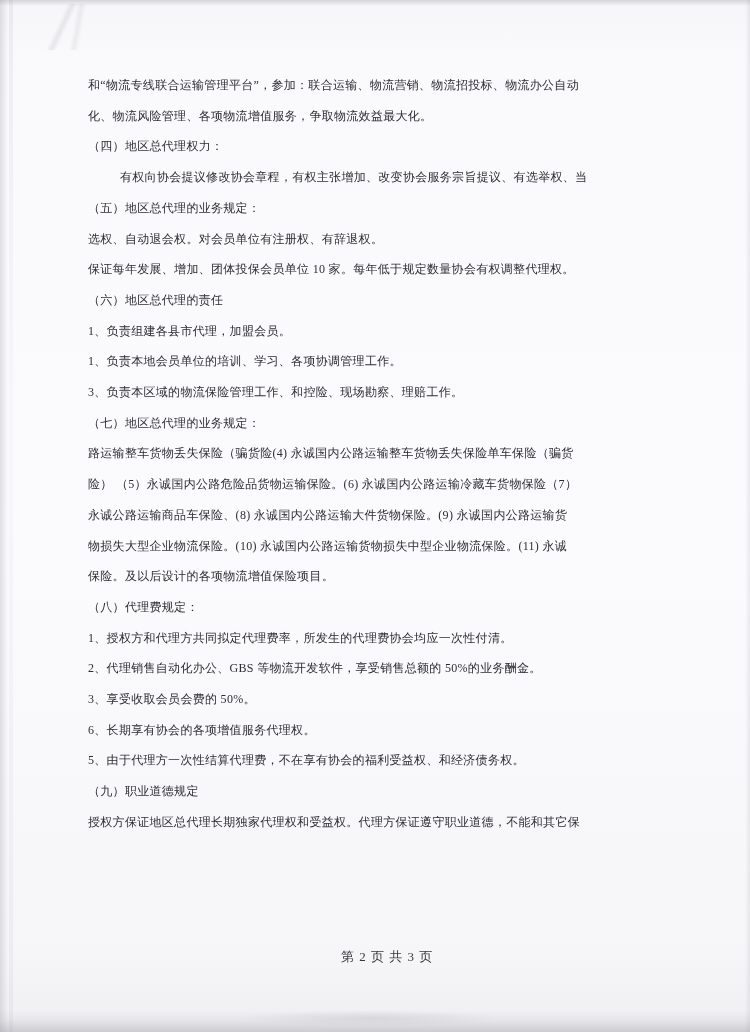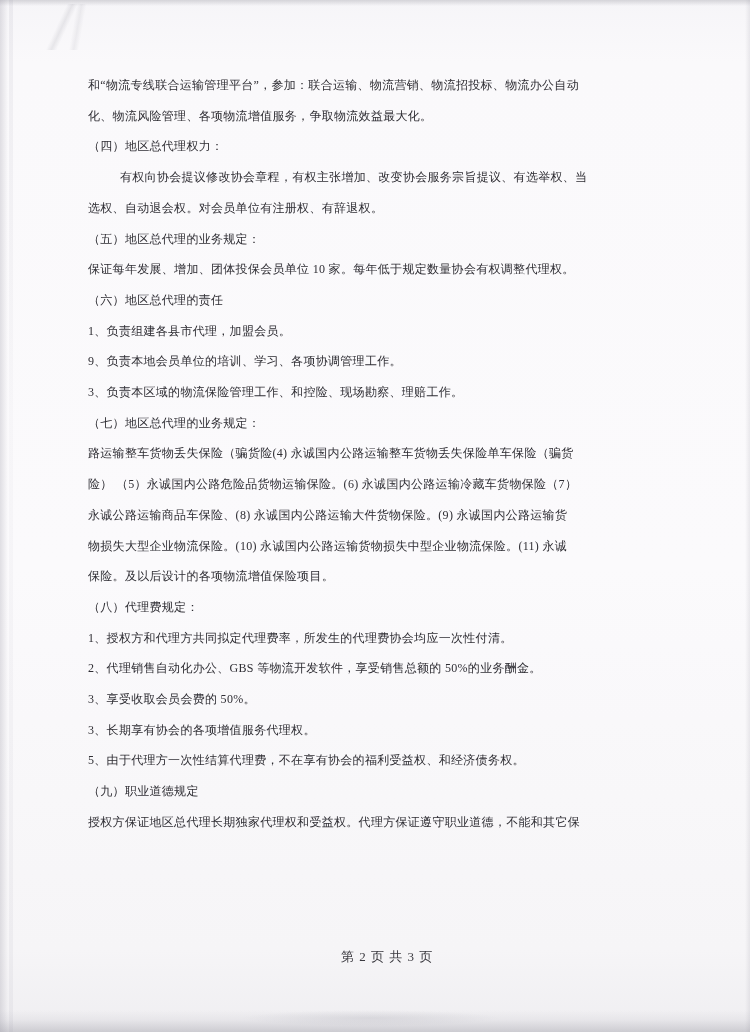--- a/index.html
+++ b/index.html
@@ -84,37 +84,37 @@
   <div class="edge-bottom"></div>
   <div class="crease-topleft"></div>
   <div class="streak-left"></div>
   <div class="smudge-bottom"></div>
 
   <div class="body-text">
       <div class="line">和“物流专线联合运输管理平台”，参加：联合运输、物流营销、物流招投标、物流办公自动</div>
       <div class="line">化、物流风险管理、各项物流增值服务，争取物流效益最大化。</div>
       <div class="line">（四）地区总代理权力：</div>
       <div class="line indent">有权向协会提议修改协会章程，有权主张增加、改变协会服务宗旨提议、有选举权、当</div>
+      <div class="line">（五）地区总代理的业务规定：</div>
       <div class="line">选权、自动退会权。对会员单位有注册权、有辞退权。</div>
-      <div class="line">（五）地区总代理的业务规定：</div>
       <div class="line">保证每年发展、增加、团体投保会员单位 10 家。每年低于规定数量协会有权调整代理权。</div>
       <div class="line">（六）地区总代理的责任</div>
       <div class="line">1、负责组建各县市代理，加盟会员。</div>
-      <div class="line">9、负责本地会员单位的培训、学习、各项协调管理工作。</div>
+      <div class="line">1、负责本地会员单位的培训、学习、各项协调管理工作。</div>
       <div class="line">3、负责本区域的物流保险管理工作、和控险、现场勘察、理赔工作。</div>
       <div class="line">（七）地区总代理的业务规定：</div>
       <div class="line">路运输整车货物丢失保险（骗货险(4) 永诚国内公路运输整车货物丢失保险单车保险（骗货</div>
       <div class="line">险） （5）永诚国内公路危险品货物运输保险。(6) 永诚国内公路运输冷藏车货物保险（7）</div>
       <div class="line">永诚公路运输商品车保险、(8) 永诚国内公路运输大件货物保险。(9) 永诚国内公路运输货</div>
       <div class="line">物损失大型企业物流保险。(10) 永诚国内公路运输货物损失中型企业物流保险。(11) 永诚</div>
       <div class="line">保险。及以后设计的各项物流增值保险项目。</div>
       <div class="line">（八）代理费规定：</div>
       <div class="line">1、授权方和代理方共同拟定代理费率，所发生的代理费协会均应一次性付清。</div>
       <div class="line">2、代理销售自动化办公、GBS 等物流开发软件，享受销售总额的 50%的业务酬金。</div>
       <div class="line">3、享受收取会员会费的 50%。</div>
-      <div class="line">3、长期享有协会的各项增值服务代理权。</div>
+      <div class="line">6、长期享有协会的各项增值服务代理权。</div>
       <div class="line">5、由于代理方一次性结算代理费，不在享有协会的福利受益权、和经济债务权。</div>
       <div class="line">（九）职业道德规定</div>
       <div class="line">授权方保证地区总代理长期独家代理权和受益权。代理方保证遵守职业道德，不能和其它保</div>
     </div>
 
   <div class="footer">第 2 页 共 3 页</div>
 </div>
 
 </body></html>

